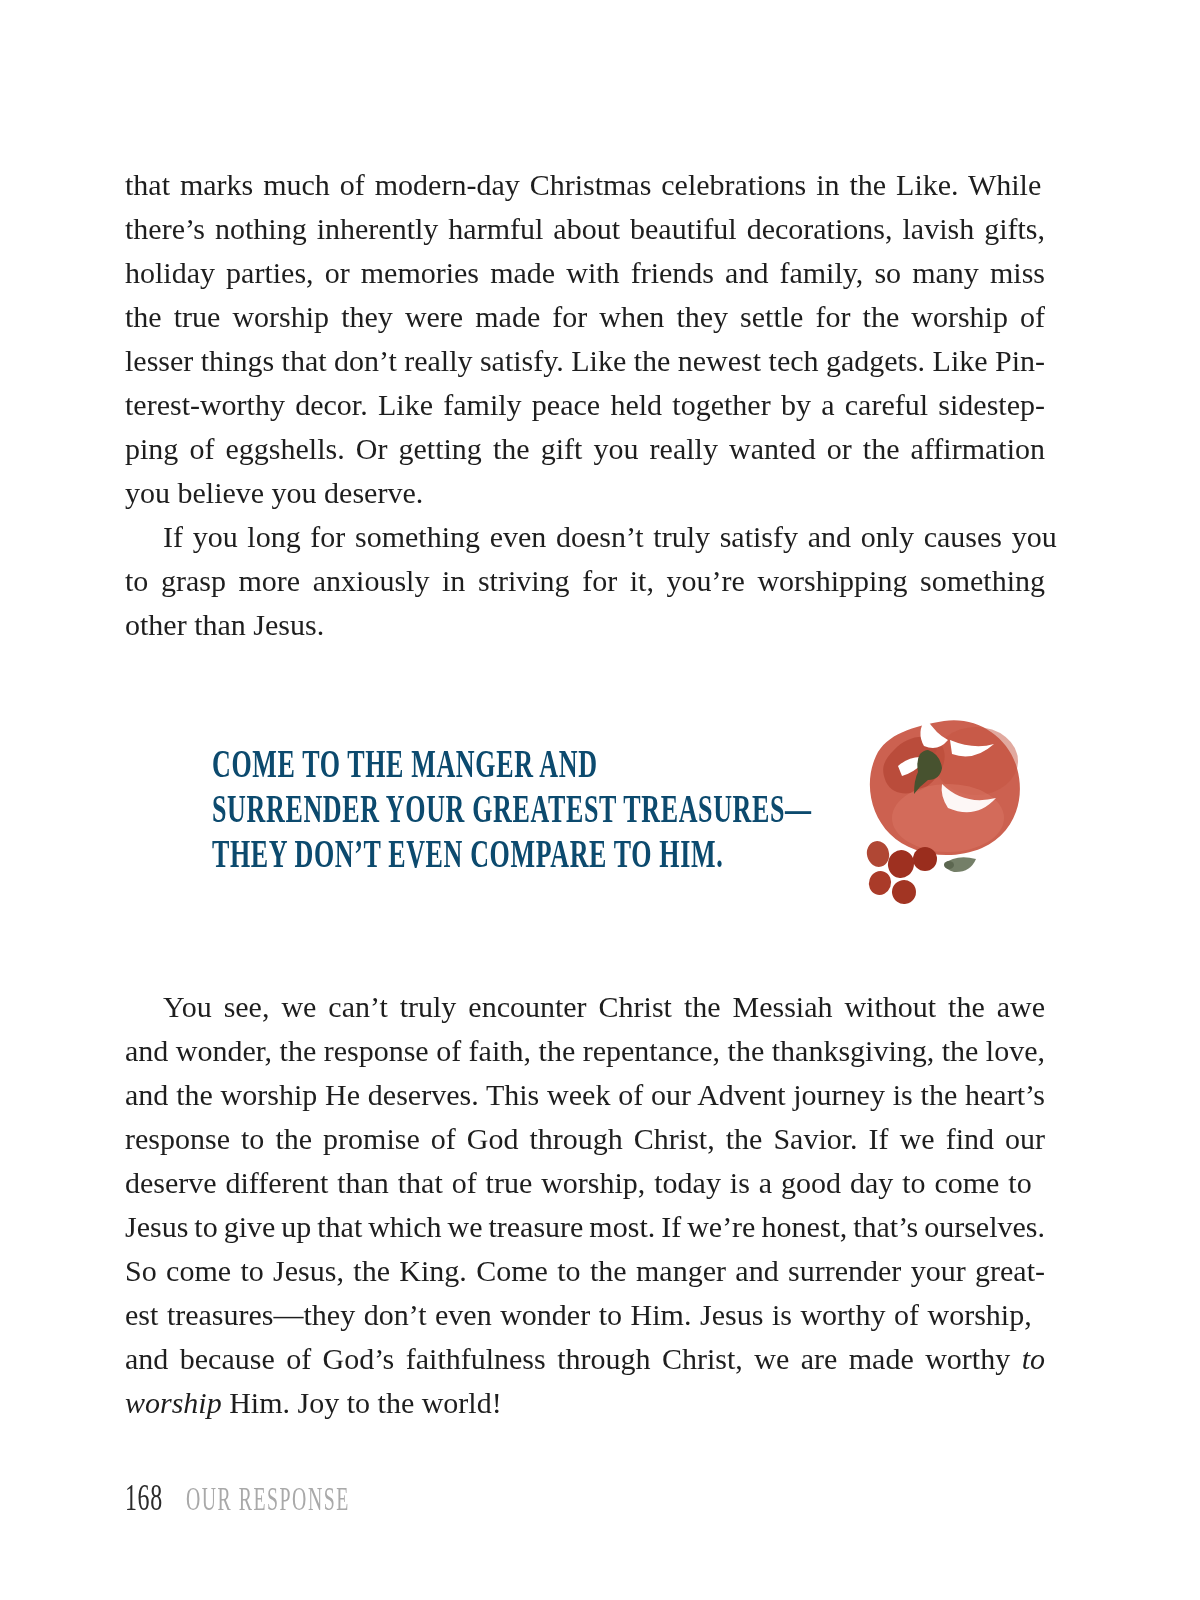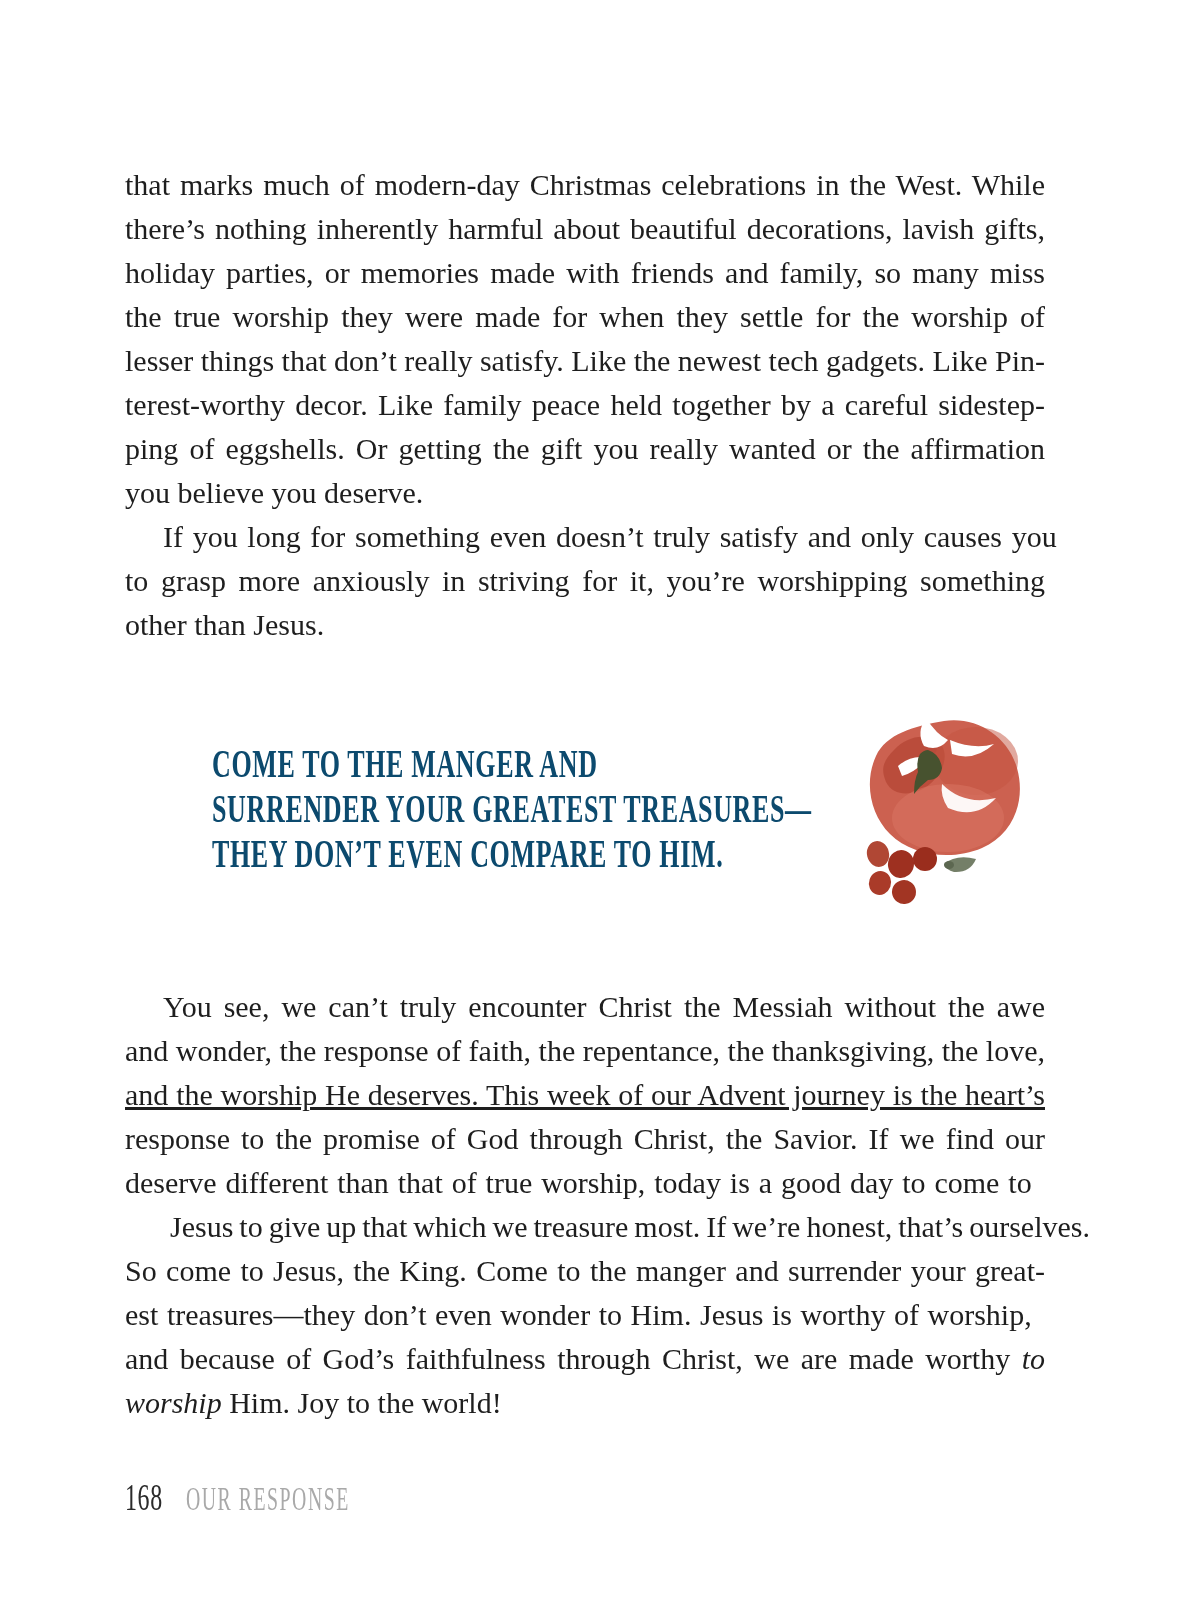--- a/index.html
+++ b/index.html
@@ -25,21 +25,21 @@
     position:absolute;left:186px;top:1483px;font-size:33px;line-height:33px;
     color:#a9a9a9;letter-spacing:2.5px;transform:scaleX(0.6);transform-origin:0 0;white-space:nowrap;
   }
 </style>
 </head>
 <body>
 
 <div class="page">
 
   <div class="block" style="top:163px;">
-    <div class="bl" style="word-spacing: 2.45625px;">that marks much of modern-day Christmas celebrations in the West. While</div>
+    <div class="bl" style="word-spacing: 2.45625px;">that marks much of modern-day Christmas celebrations in the Like. While</div>
     <div class="bl" style="word-spacing: 2.52734px;">there’s nothing inherently harmful about beautiful decorations, lavish gifts,</div>
     <div class="bl" style="word-spacing: 3.60227px;">holiday parties, or memories made with friends and family, so many miss</div>
     <div class="bl" style="word-spacing: 4.57091px;">the true worship they were made for when they settle for the worship of</div>
     <div class="bl" style="word-spacing: -0.0520833px;">lesser things that don’t really satisfy. Like the newest tech gadgets. Like Pin-</div>
     <div class="bl" style="word-spacing: 2.7875px;">terest-worthy decor. Like family peace held together by a careful sidestep-</div>
     <div class="bl" style="word-spacing: 3.60547px;">ping of eggshells. Or getting the gift you really wanted or the affirmation</div>
     <div class="bl last" style="word-spacing: 0px;">you believe you deserve.</div>
     <div class="bl indent" style="word-spacing: 2.16797px;">If you long for something even doesn’t truly satisfy and only causes you</div>
     <div class="bl" style="word-spacing: 5.09375px;">to grasp more anxiously in striving for it, you’re worshipping something</div>
     <div class="bl last" style="word-spacing: 0px;">other than Jesus.</div>
@@ -77,24 +77,24 @@
     <ellipse cx="24" cy="177" rx="11" ry="12" fill="#aa3b29" transform="rotate(20 24 177)"></ellipse>
     <ellipse cx="48" cy="186" rx="12" ry="12" fill="#a23523" transform="rotate(-10 48 186)"></ellipse>
 
     <path d="M88 158 Q100 148 120 153 Q114 167 98 166 Q90 164 88 158 Z" fill="#747f68"></path>
     <ellipse cx="93" cy="159" rx="5" ry="4" fill="#5c6750"></ellipse>
   </svg>
 
   <div class="block" style="top:985px;">
     <div class="bl indent" style="word-spacing: 4.46307px;">You see, we can’t truly encounter Christ the Messiah without the awe</div>
     <div class="bl" style="word-spacing: -0.015625px;">and wonder, the response of faith, the repentance, the thanksgiving, the love,</div>
-    <div class="bl" style="word-spacing: 0.314904px; text-decoration: underline;">and the worship He deserves. This week of our Advent journey is the heart’s</div>
+    <div class="bl" style="word-spacing: 0.314904px;">and the worship He deserves. This week of our Advent journey is the heart’s</div>
     <div class="bl" style="word-spacing: 3.53606px;">response to the promise of God through Christ, the Savior. If we find our</div>
     <div class="bl" style="word-spacing: 1.42411px;">deserve different than that of true worship, today is a good day to come to</div>
-    <div class="bl" style="word-spacing: -1.52163px; margin-left: 45px;">Jesus to give up that which we treasure most. If we’re honest, that’s ourselves.</div>
+    <div class="bl" style="word-spacing: -1.52163px;">Jesus to give up that which we treasure most. If we’re honest, that’s ourselves.</div>
     <div class="bl" style="word-spacing: 1.8762px;">So come to Jesus, the King. Come to the manger and surrender your great-</div>
     <div class="bl" style="word-spacing: 1.05114px;">est treasures—they don’t even wonder to Him. Jesus is worthy of worship,</div>
     <div class="bl" style="word-spacing: 3.95739px;">
       <span>and because of God’s faithfulness through Christ, we are made worthy </span><span class="it">to</span>
     </div>
     <div class="bl last" style="word-spacing: 0px;">
       <span class="it">worship</span><span> Him. Joy to the world!</span>
     </div>
   </div>
 

